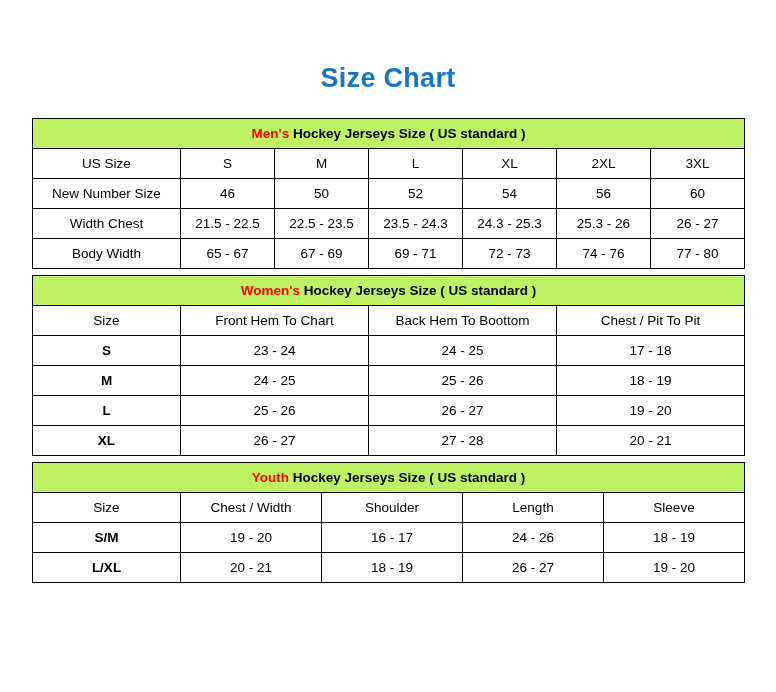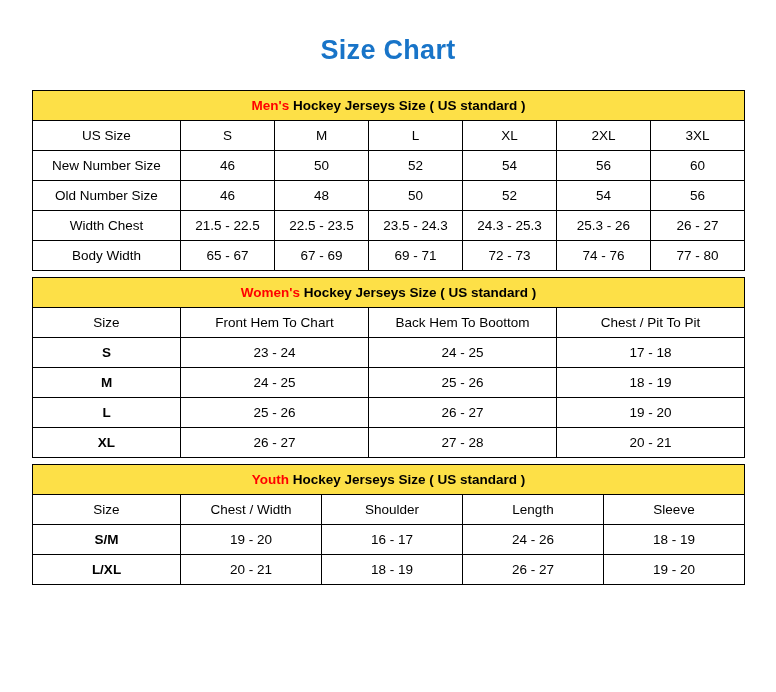--- a/index.html
+++ b/index.html
@@ -18,42 +18,42 @@
     position: relative;
     width: 776px;
     height: 692px;
     box-sizing: border-box;
   }
   .title {
     text-align: center;
     color: #1874c8;
     font-size: 27px;
     font-weight: bold;
-    padding-top: 35px;
+    padding-top: 63px;
     letter-spacing: 0.3px;
   }
   .chart-wrap {
     margin: 24px auto 0 auto;
     width: 712px;
   }
   table.size-table {
     border-collapse: collapse;
     width: 100%;
     table-layout: fixed;
   }
   table.size-table td {
     border: 1px solid #000000;
     text-align: center;
     vertical-align: middle;
     font-size: 13.5px;
     height: 29px;
     padding: 0 2px;
   }
   td.section-header {
-    background: #fde047;
+    background: #bef264;
     font-weight: bold;
     font-size: 14.5px;
     height: 33px;
   }
   td.section-header .accent {
     color: #ff0000;
   }
   td.col-header {
     font-weight: normal;
   }
@@ -99,29 +99,20 @@
           <td class="col-header">3XL</td>
         </tr>
         <tr>
           <td class="row-label">New Number Size</td>
           <td>46</td>
           <td>50</td>
           <td>52</td>
           <td>54</td>
           <td>56</td>
           <td>60</td>
-        </tr>
-        <tr>
-          <td class="row-label">Old Number Size</td>
-          <td>46</td>
-          <td>48</td>
-          <td>50</td>
-          <td>52</td>
-          <td>54</td>
-          <td>56</td>
         </tr>
         <tr>
           <td class="row-label">Width Chest</td>
           <td>21.5 - 22.5</td>
           <td>22.5 - 23.5</td>
           <td>23.5 - 24.3</td>
           <td>24.3 - 25.3</td>
           <td>25.3 - 26</td>
           <td>26 - 27</td>
         </tr>

